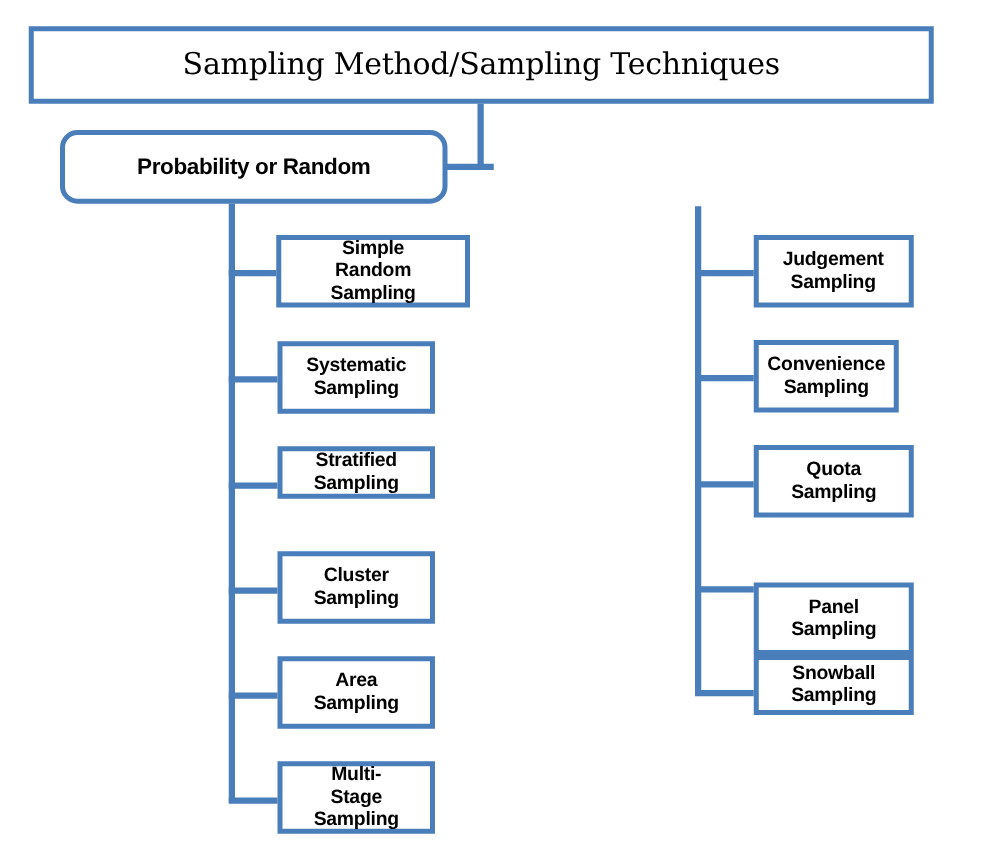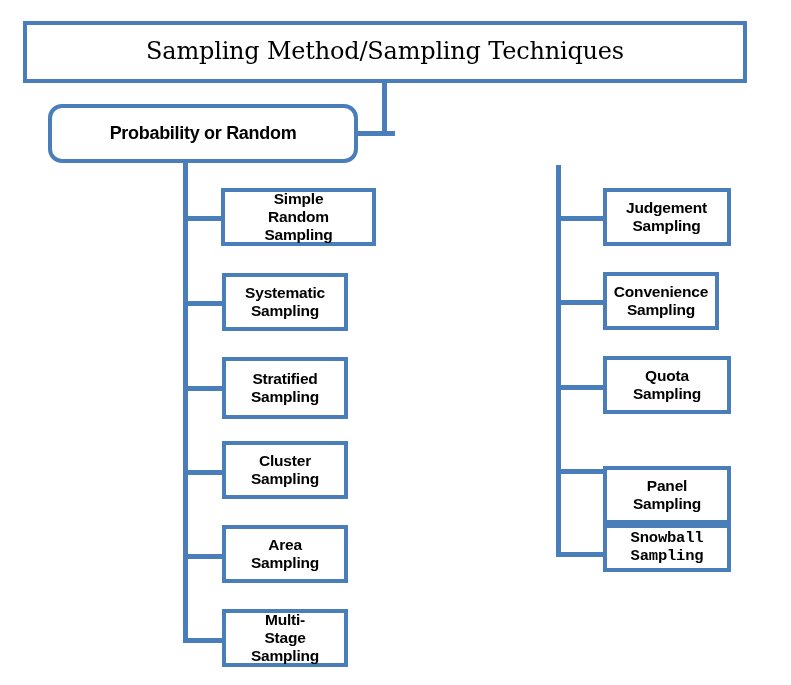--- a/index.html
+++ b/index.html
@@ -84,21 +84,21 @@
   <div class="line h" style="left:183px;top:638px;width:41px;"></div>
 
   <div class="box leaf" style="left:221px;top:188px;width:155px;height:58px;">
     <span class="leaf-label">Simple Random
 Sampling</span>
   </div>
   <div class="box leaf" style="left:222px;top:273px;width:126px;height:58px;">
     <span class="leaf-label">Systematic
 Sampling</span>
   </div>
-  <div class="box leaf" style="left:222px;top:357px;width:126px;height:62px;">
+  <div class="box leaf" style="left:222px;top:357px;width:126px;height:42px;">
     <span class="leaf-label">Stratified
 Sampling</span>
   </div>
   <div class="box leaf" style="left:222px;top:441px;width:126px;height:58px;text-align:center;">
     <span class="leaf-label">Cluster
 Sampling</span>
   </div>
   <div class="box leaf" style="left:222px;top:525px;width:126px;height:58px;">
     <span class="leaf-label">Area
 Sampling</span>
@@ -125,18 +125,18 @@
 Sampling</span>
   </div>
   <div class="box leaf" style="left:603px;top:356px;width:128px;height:58px;">
     <span class="leaf-label">Quota
 Sampling</span>
   </div>
   <div class="box leaf" style="left:603px;top:466px;width:128px;height:58px;text-align:center;">
     <span class="leaf-label">Panel
 Sampling</span>
   </div>
-  <div class="box leaf" style="left:603px;top:524px;width:128px;height:48px;font-family:Liberation Mono, monospace;">
+  <div class="box leaf" style="left:603px;top:524px;width:128px;height:48px;">
     <span class="leaf-label">Snowball
 Sampling</span>
   </div>
 
 </div>
 
 </body></html>

